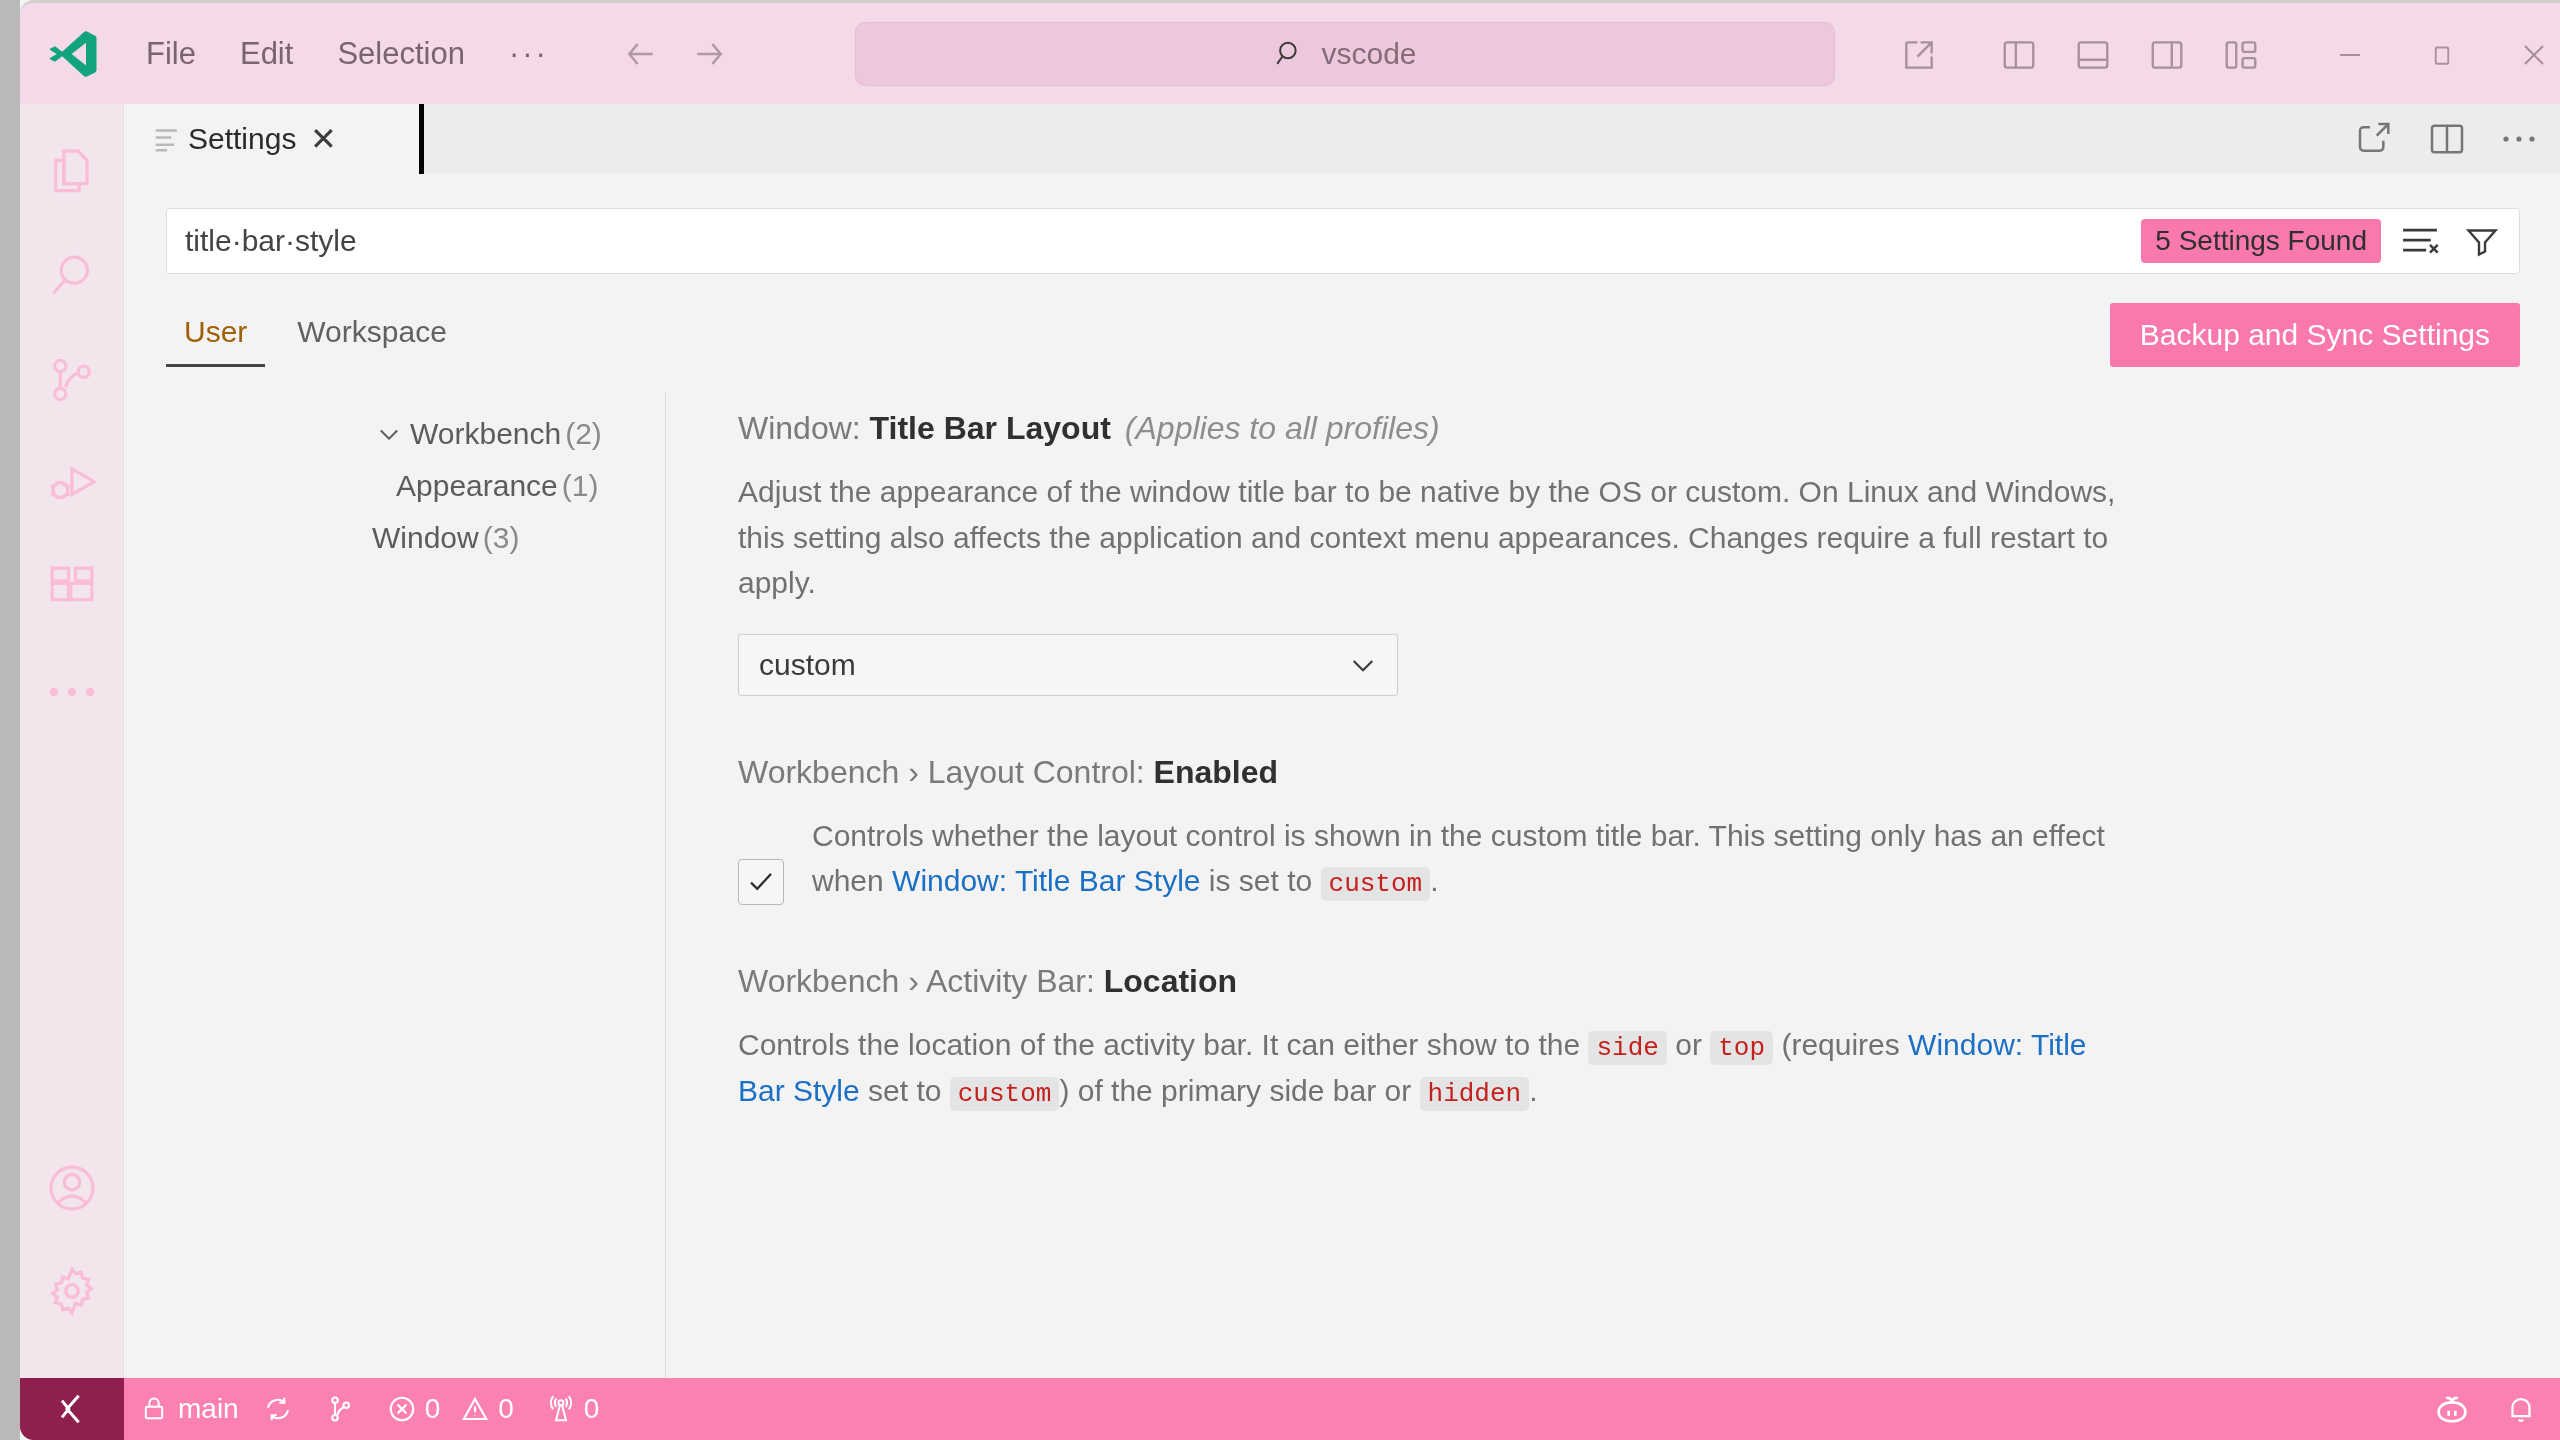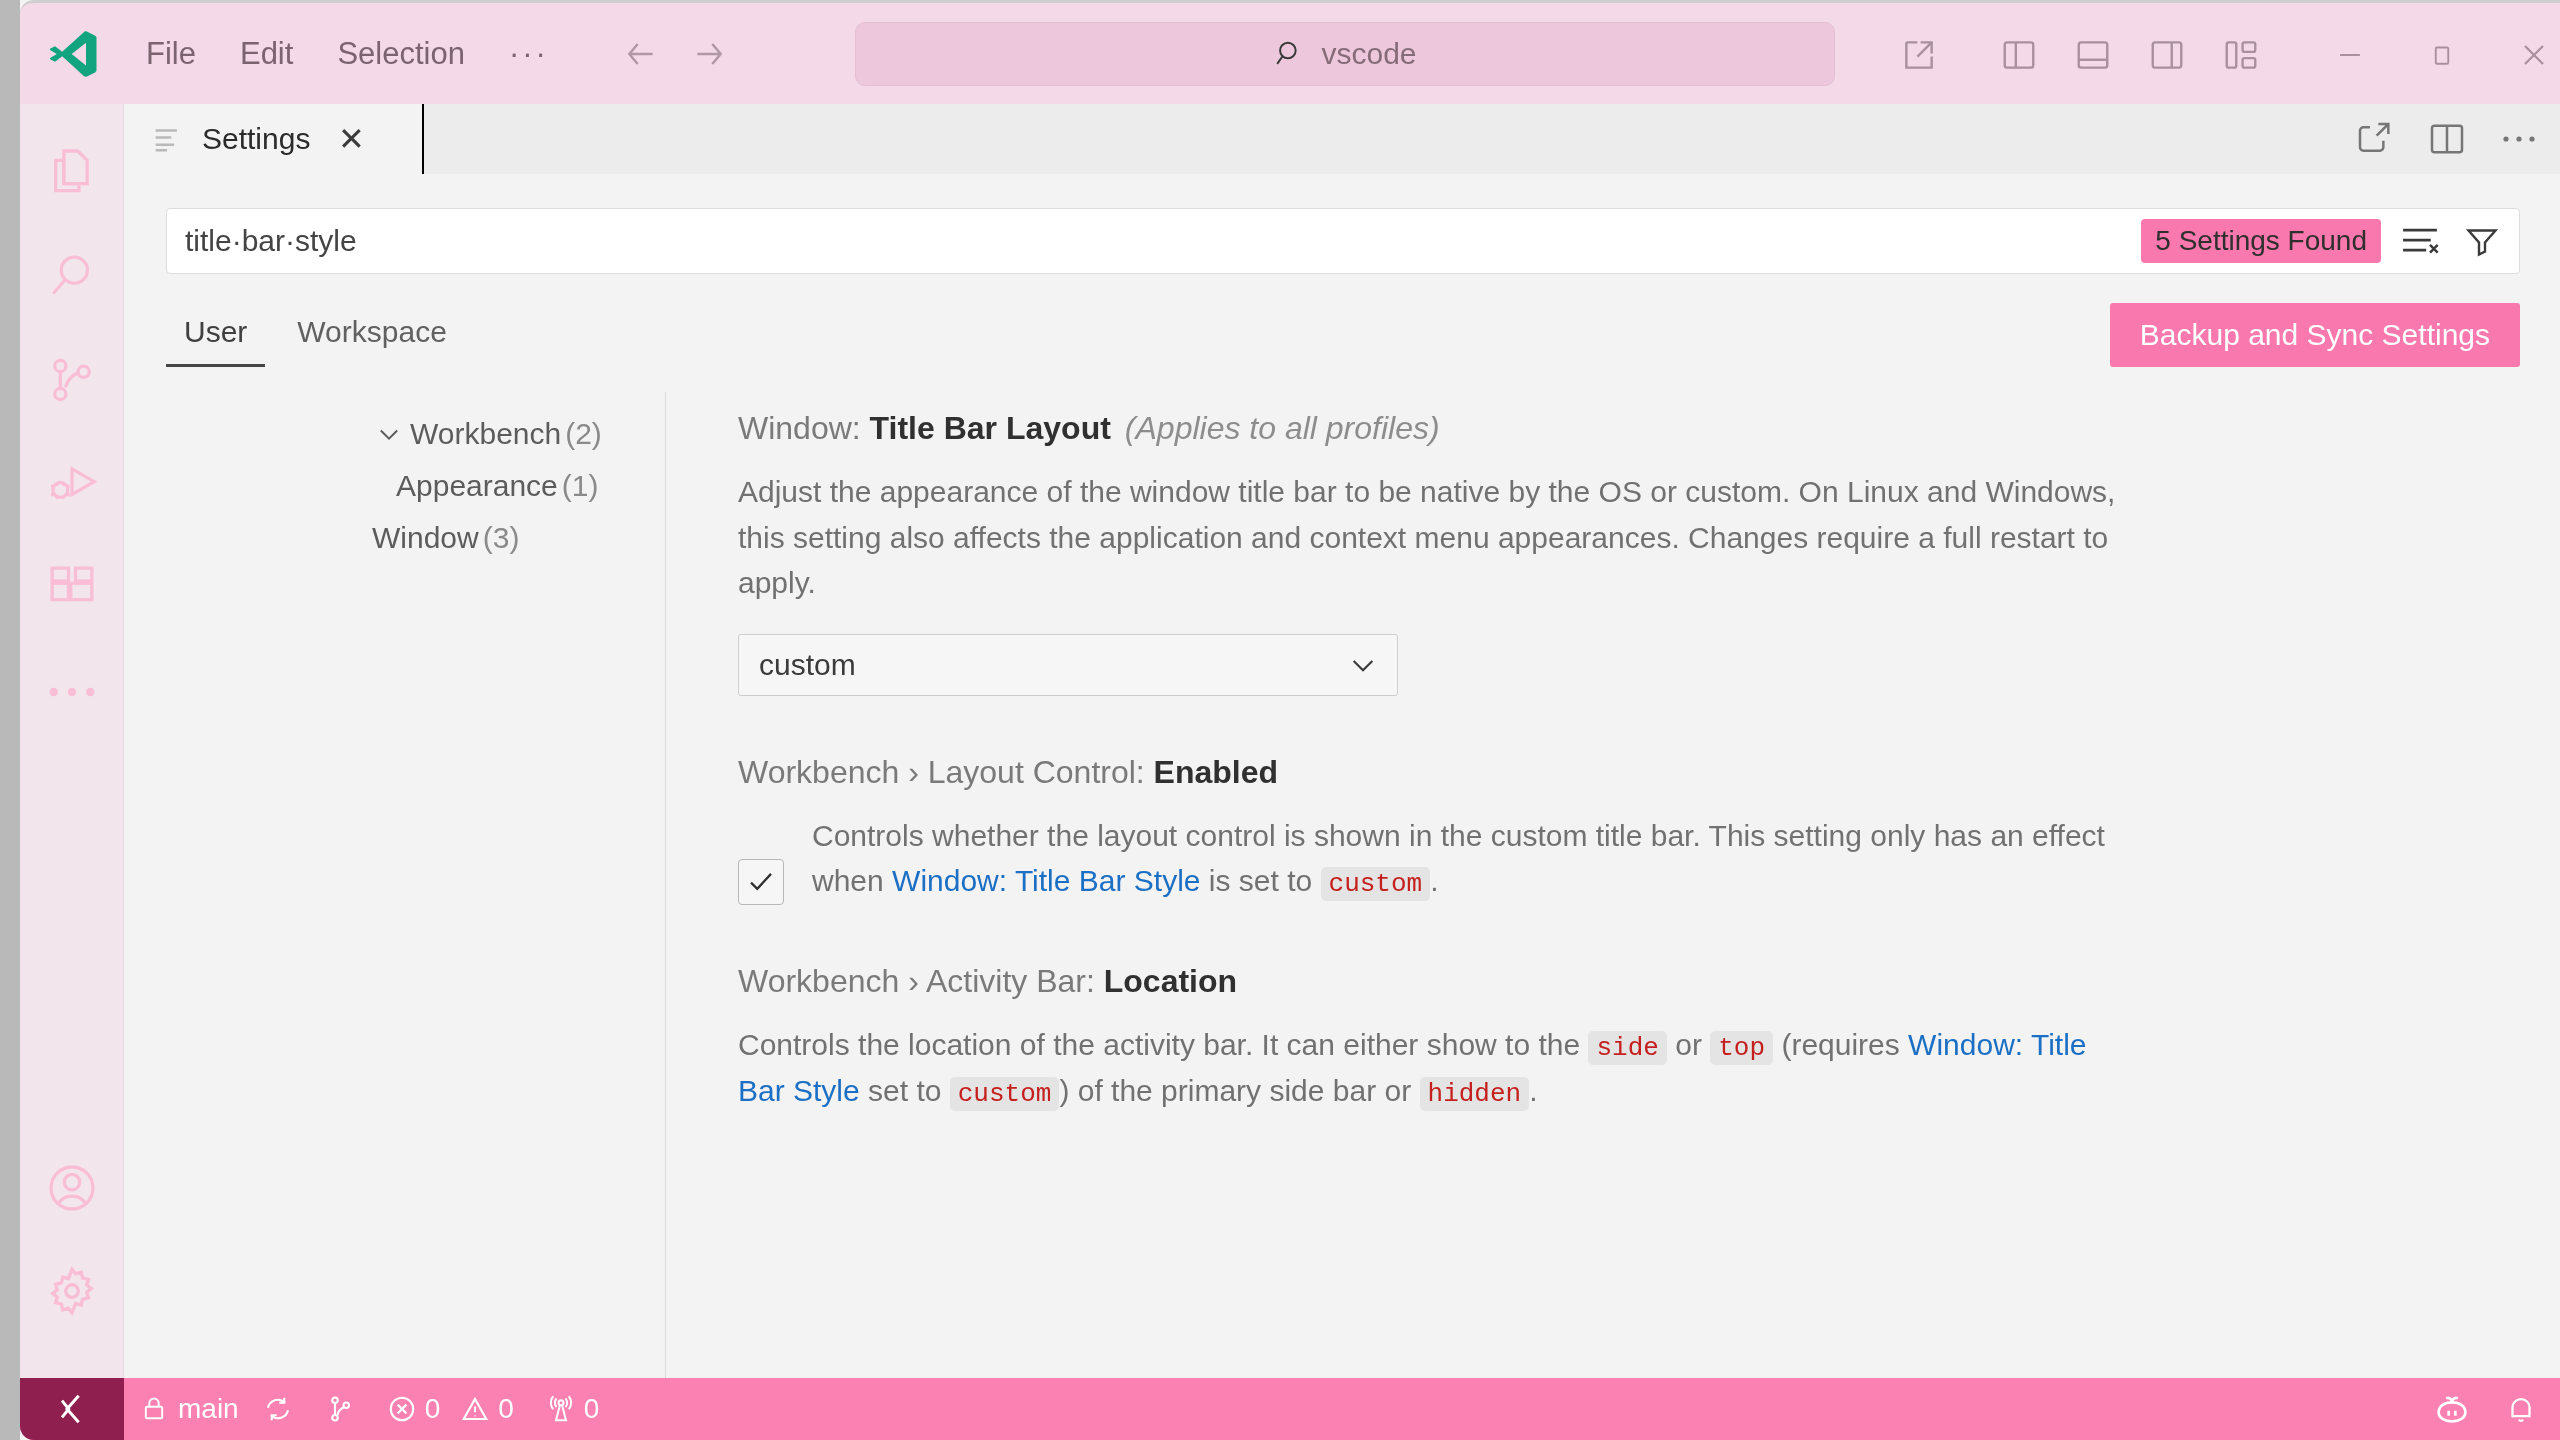--- a/index.html
+++ b/index.html
@@ -114,25 +114,25 @@
 
   
   .tabbar {
     height: 70px;
     display: flex; align-items: stretch;
     background: #ececec;
     flex: 0 0 70px;
   }
   .tab {
     display: flex; align-items: center;
-    gap: 18px;
+    gap: 4px;
     background: #f3f3f3;
     padding: 0 24px 0 26px;
     min-width: 300px;
-    border-right: 2px solid #000000;
+    border-right: 5px solid #000000;
   }
   .tab-label { font-size: 30px; color: #2b2b2b; }
   .tab-close {
     font-size: 32px; color: #3b3b3b;
     width: 46px; height: 46px;
     display: flex; align-items: center; justify-content: center;
   }
   .tabbar-actions {
     margin-left: auto;
     display: flex; align-items: center; gap: 10px;
@@ -192,21 +192,21 @@
     position: relative;
     height: 90px;
   }
   .stab {
     font-size: 30px;
     color: #616161;
     padding: 12px 18px 18px 18px;
     margin-right: 14px;
     position: relative;
   }
-  .stab.active { color: #404040; }
+  .stab.active { color: #a16207; }
   .stab.active::after {
     content: "";
     position: absolute;
     left: 0; right: 0; bottom: 0;
     height: 3px; background: #444;
   }
   .sync-btn {
     margin-left: auto;
     background: #f978ad;
     color: #fff;

